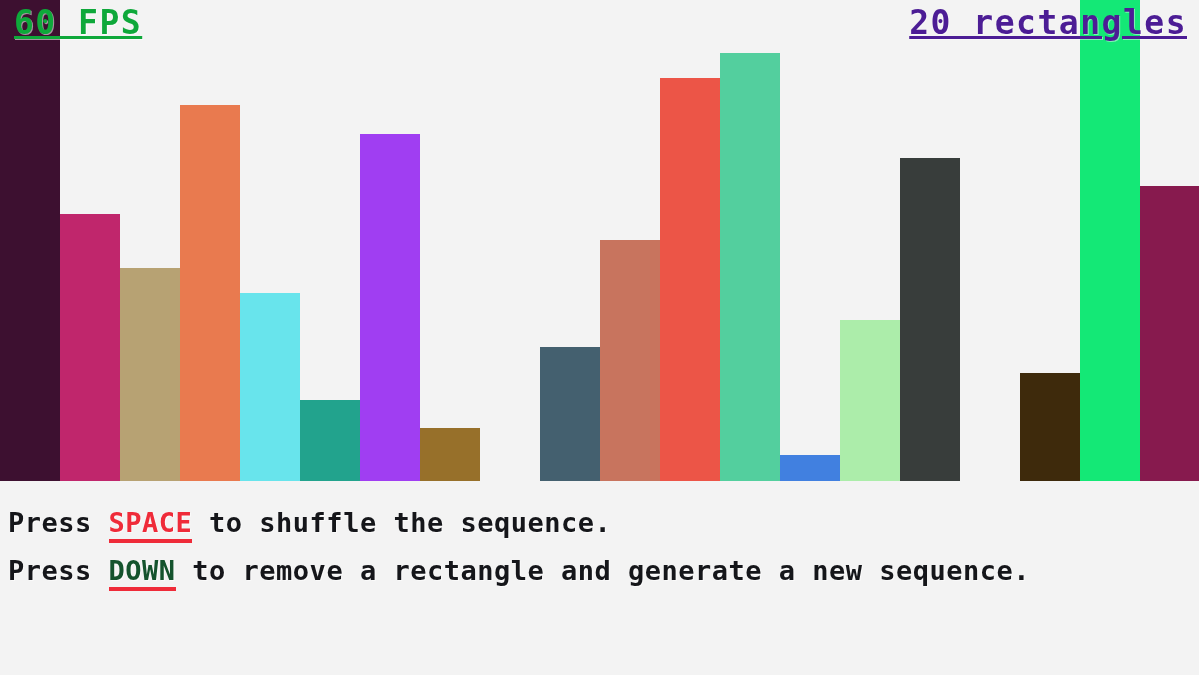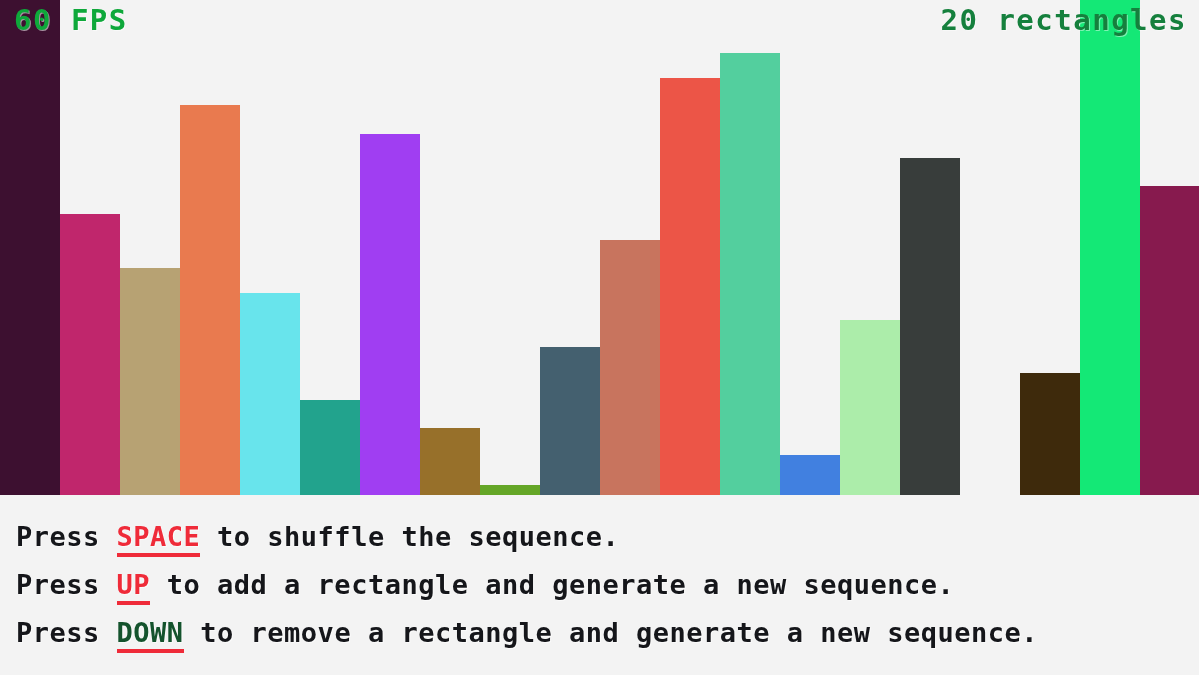--- a/index.html
+++ b/index.html
@@ -33,46 +33,47 @@
     position: absolute;
     bottom: 0;
     box-sizing: border-box;
   }
 
   
   .hud {
     position: absolute;
     top: 6px;
     font-family: "DejaVu Sans Mono", "Liberation Mono", monospace;
-    font-size: 29px;
+    font-size: 33px;
     font-weight: 700;
     letter-spacing: 1.5px;
     line-height: 1;
     white-space: pre;
+    text-decoration: underline;
   }
   #fps-readout {
     left: 14px;
     color: #0ea83a;
     text-shadow: 1px 1px 0 rgba(255,255,255,0.55);
   }
   #count-readout {
     right: 12px;
     color: #1c1c1c;
     text-shadow: 1px 1px 0 rgba(255,255,255,0.45);
   }
 
   
   #instructions {
     position: absolute;
     left: 0;
-    top: 495px;
+    top: 481px;
     width: 1199px;
     height: 168px;
     background: #f3f3f3;
-    padding: 18px 0 0 16px;
+    padding: 18px 0 0 8px;
     box-sizing: border-box;
   }
   .instruction-line {
     font-family: "DejaVu Sans Mono", "Liberation Mono", monospace;
     font-size: 27px;
     font-weight: 700;
     color: #15161a;
     line-height: 48px;
     white-space: pre;
     letter-spacing: 0.5px;
@@ -106,21 +107,20 @@
       <div class="bar" style="left: 780px; width: 60px; height: 52px; background: rgb(65, 128, 224);"></div>
       <div class="bar" style="left: 840px; width: 60px; height: 187px; background: rgb(172, 237, 170);"></div>
       <div class="bar" style="left: 900px; width: 60px; height: 349px; background: rgb(56, 61, 59);"></div>
       <div class="bar" style="left: 1020px; width: 60px; height: 134px; background: rgb(62, 42, 12);"></div>
       <div class="bar" style="left: 1080px; width: 60px; height: 507px; background: rgb(20, 232, 118);"></div>
       <div class="bar" style="left: 1140px; width: 59px; height: 321px; background: rgb(135, 26, 78);"></div>
     </div>
 
   <div class="hud" id="fps-readout" style="color: rgb(14, 168, 58);">60 FPS</div>
 
-  <div class="hud" id="count-readout" style="color: #15803d;">20 rectangles</div>
+  <div class="hud" id="count-readout" style="color: #4c1d95;">20 rectangles</div>
 
   <div id="instructions">
       <div class="instruction-line"><span>Press </span><span class="key" style="color: rgb(239, 43, 57); border-bottom-color: rgb(239, 43, 57);">SPACE</span><span> to shuffle the sequence.</span></div>
-      <div class="instruction-line"><span>Press </span><span class="key" style="color: rgb(239, 43, 57); border-bottom-color: rgb(239, 43, 57);">UP</span><span> to add a rectangle and generate a new sequence.</span></div>
       <div class="instruction-line"><span>Press </span><span class="key" style="color: #14532d; border-bottom-color: rgb(239, 43, 57);">DOWN</span><span> to remove a rectangle and generate a new sequence.</span></div>
     </div>
 
 </div>
 
 </body></html>

